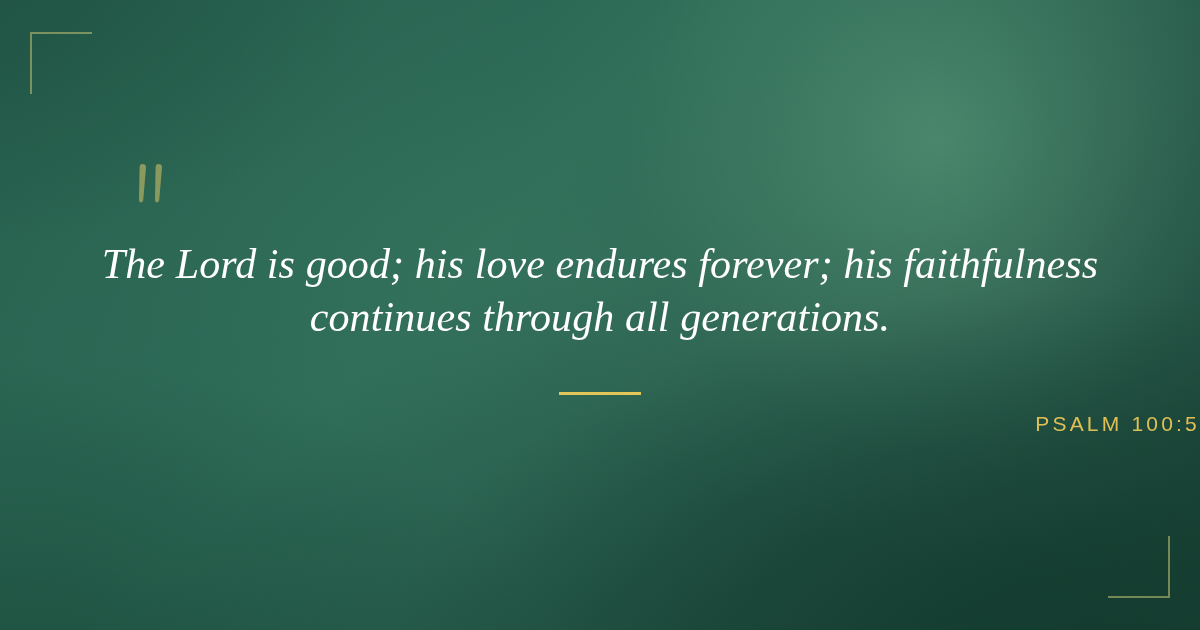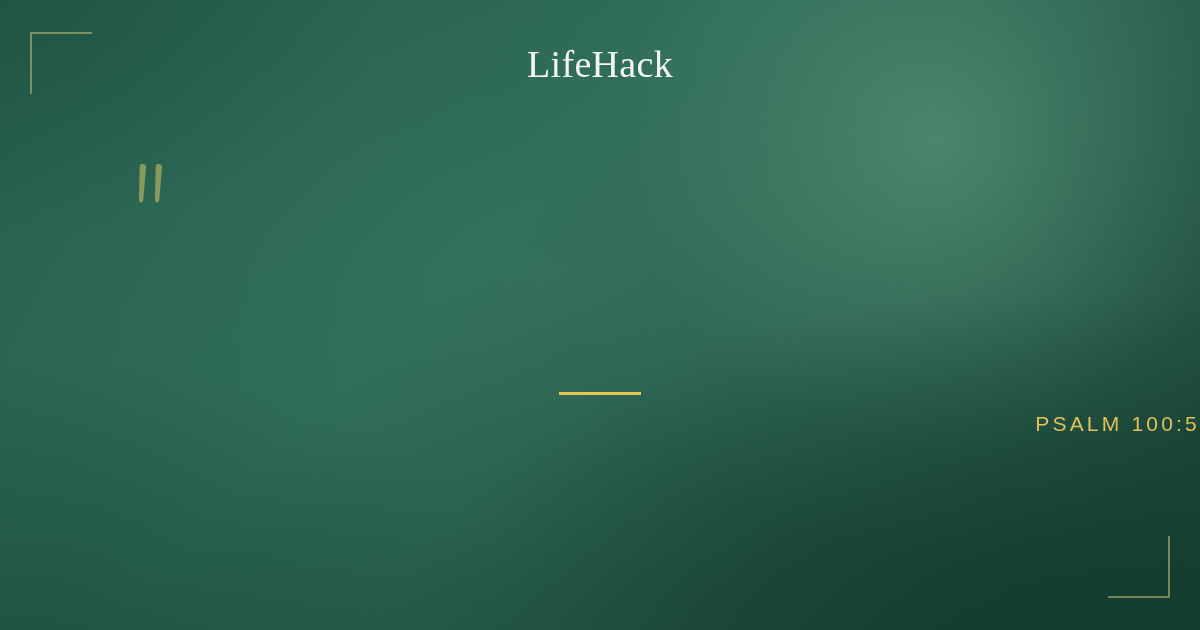--- a/index.html
+++ b/index.html
@@ -159,29 +159,32 @@
 
   <div class="bg-base"></div>
   <div class="bg-glow-center"></div>
   <div class="bg-glow-right"></div>
   <div class="bg-shade-bottom"></div>
   <div class="bg-shade-topleft"></div>
 
   <div class="corner corner-tl"></div>
   <div class="corner corner-br"></div>
 
-  <div class="logo">LifeHack</div>
 
   <div class="quote-mark">
     <svg width="46" height="56" viewBox="0 0 46 56" aria-hidden="true">
       <path d="M10.5 4 C12.6 4 14.2 5.1 14.0 7.4 L11.3 39.2 C11.1 41.3 10.1 42.4 8.9 42.4 C7.7 42.4 6.9 41.3 7.0 39.2 L7.6 7.4 C7.7 5.1 8.5 4 10.5 4 Z" fill="#8a9a5e"></path>
       <path d="M26.5 4 C28.6 4 30.2 5.1 30.0 7.4 L27.3 39.2 C27.1 41.3 26.1 42.4 24.9 42.4 C23.7 42.4 22.9 41.3 23.0 39.2 L23.6 7.4 C23.7 5.1 24.5 4 26.5 4 Z" fill="#8a9a5e"></path>
     </svg>
   </div>
 
+  <div class="quote">
+    <div>The Lord is good; his love endures forever; his faithfulness</div>
+    <div>continues through all generations.</div>
+  </div>
 
   <div class="divider-wrap">
     <span class="divider"></span>
   </div>
 
   <div class="citation">PSALM 100:5</div>
 
 </div>
 
 </body></html>

